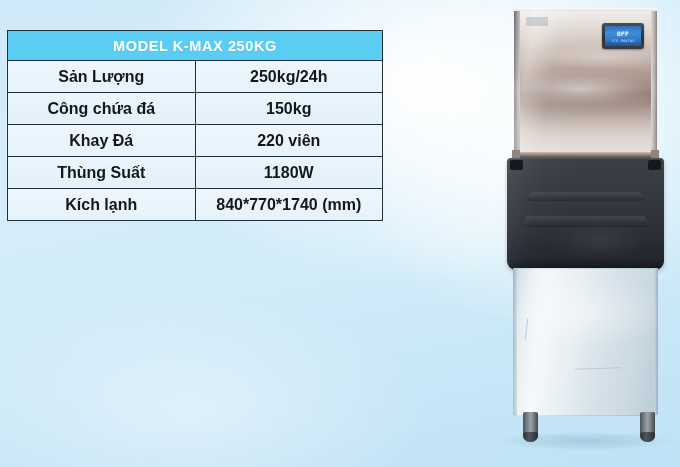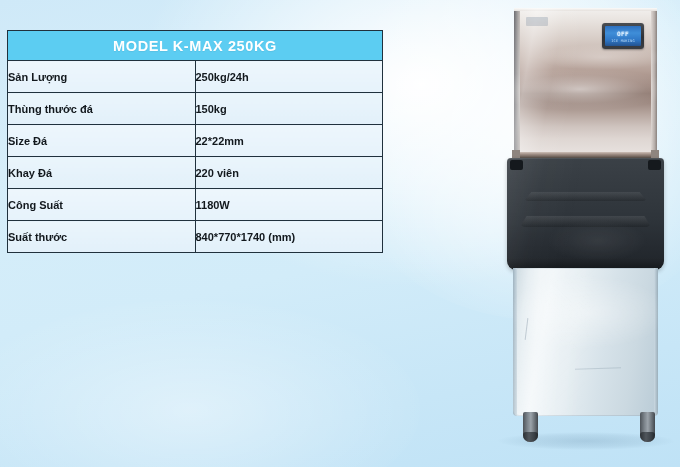--- a/index.html
+++ b/index.html
@@ -67,24 +67,24 @@
     color: #ffffff;
     font-size: 14.5px;
     font-weight: bold;
     letter-spacing: 0.6px;
     text-align: center;
     vertical-align: middle;
     text-shadow: 0 1px 1px rgba(0,0,0,0.06);
   }
   .spec-row td {
     height: 31px;
-    font-size: 11px;
+    font-size: 16px;
     font-weight: bold;
     color: #12181d;
-    text-align: left;
+    text-align: center;
     vertical-align: middle;
     background: linear-gradient(180deg, #eaf5fb 0%, #e2f0fa 100%);
   }
   .spec-row td.cell-label { width: 184px; }
   .spec-row td.cell-value { width: 192px; }
   .spec-row:nth-child(odd) td {
     background: linear-gradient(180deg, #edf6fc 0%, #e6f2fb 100%);
   }
 
   
@@ -300,37 +300,33 @@
         <th colspan="2">MODEL K-MAX 250KG</th>
       </tr>
     </thead>
     <tbody>
 
       <tr class="spec-row">
         <td class="cell-label">Sản Lượng</td>
         <td class="cell-value">250kg/24h</td>
       </tr>
       <tr class="spec-row">
-        <td class="cell-label">Thùng thước đá</td>
+        <td class="cell-label">Công chứa đá</td>
         <td class="cell-value">150kg</td>
-      </tr>
-      <tr class="spec-row">
-        <td class="cell-label">Size Đá</td>
-        <td class="cell-value">22*22mm</td>
       </tr>
       <tr class="spec-row">
         <td class="cell-label">Khay Đá</td>
         <td class="cell-value">220 viên</td>
       </tr>
       <tr class="spec-row">
-        <td class="cell-label">Công Suất</td>
+        <td class="cell-label">Thùng Suất</td>
         <td class="cell-value">1180W</td>
       </tr>
       <tr class="spec-row">
-        <td class="cell-label">Suất thước</td>
+        <td class="cell-label">Kích lạnh</td>
         <td class="cell-value">840*770*1740 (mm)</td>
       </tr>
 
     </tbody>
   </table>
 
   <div class="machine">
 
     <div class="m-shadow"></div>
 

